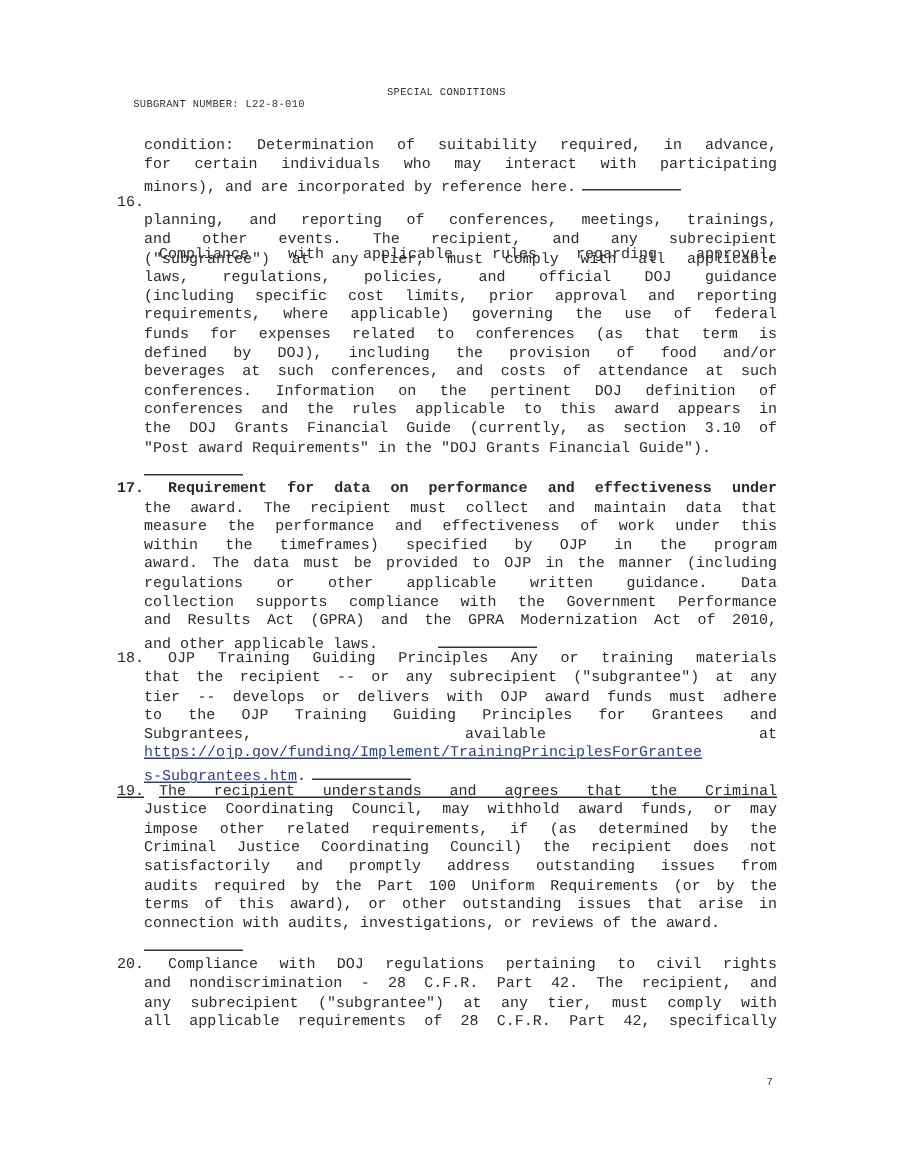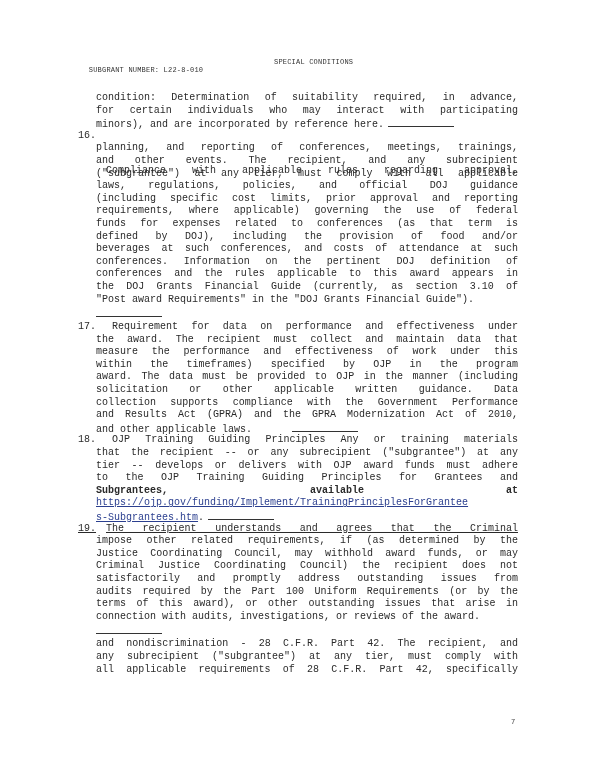--- a/index.html
+++ b/index.html
@@ -1,18 +1,18 @@
 <!DOCTYPE html>
 <html><head>
   <meta charset="utf-8">
   <style>
     html, body { margin: 0; padding: 0; background: #ffffff; }
     body { width: 600px; height: 777px; position: relative; overflow: hidden; font-family: "Liberation Mono", "DejaVu Sans Mono", monospace; color: #2a2a2a; }
     .header { position: absolute; top: 58px; left: 80px; font-size: 7px; letter-spacing: 0.2px; color: #333; white-space: pre; }
-    .header .right { position: absolute; left: 194px; top: 0; }
+    .header .right { position: absolute; left: 178px; top: 0; }
     .body { position: absolute; top: 92px; left: 78px; width: 440px; font-size: 10px; line-height: 12.6px; }
     .line { white-space: nowrap; height: 12.6px; }
     .indent { padding-left: 18px; }
     .just { text-align: justify; text-align-last: justify; }
     .blank { display: inline-block; width: 66px; border-bottom: 1px solid #333; height: 9px; vertical-align: baseline; margin-left: 4px; }
     .rule { width: 66px; border-bottom: 1px solid #333; margin-left: 18px; height: 6px; margin-bottom: 4px; }
     .gap { height: 4px; }
     a.link { color: #2b3f8f; text-decoration: underline; }
     .pagenum { position: absolute; left: 511px; top: 718px; font-size: 7px; color: #444; }
   </style>
@@ -48,63 +48,67 @@
     <div class="line indent just">beverages at such conferences, and costs of attendance at such</div>
     <div class="line indent just">conferences. Information on the pertinent DOJ definition of</div>
     <div class="line indent just">conferences and the rules applicable to this award appears in</div>
     <div class="line indent just">the DOJ Grants Financial Guide (currently, as section 3.10 of</div>
     <div class="line indent">"Post award Requirements" in the "DOJ Grants Financial Guide").</div>
     <div class="gap"></div>
     <div class="rule"></div>
   </div>
 
   <div>
-    <div class="line" style="display:flex;">
+    <div class="line" style="display:flex;font-weight:bold;">
         <span style="width:34px;">17.</span>
         <span class="just" style="flex:1;display:block;">Requirement for data on performance and effectiveness under</span>
       </div>
     <div class="line indent just">the award. The recipient must collect and maintain data that</div>
     <div class="line indent just">measure the performance and effectiveness of work under this</div>
     <div class="line indent just">within the timeframes) specified by OJP in the program</div>
     <div class="line indent just">award. The data must be provided to OJP in the manner (including</div>
-    <div class="line indent just">solicitation or other applicable written guidance. Data</div>
+    <div class="line indent just">regulations or other applicable written guidance. Data</div>
     <div class="line indent just">collection supports compliance with the Government Performance</div>
     <div class="line indent just">and Results Act (GPRA) and the GPRA Modernization Act of 2010,</div>
     <div class="line indent"><span>and other applicable laws.</span><span class="blank" style="margin-left:40px;"></span></div>
   </div>
 
   <div>
     <div class="line" style="display:flex;">
         <span style="width:34px;">18.</span>
         <span class="just" style="flex:1;display:block;">OJP Training Guiding Principles Any or training materials</span>
       </div>
     <div class="line indent just">that the recipient -- or any subrecipient ("subgrantee") at any</div>
     <div class="line indent just">tier -- develops or delivers with OJP award funds must adhere</div>
     <div class="line indent just">to the OJP Training Guiding Principles for Grantees and</div>
-    <div class="line indent just" style="word-spacing:130px;font-weight:bold;">Subgrantees, available at</div>
+    <div class="line indent just" style="word-spacing:130px;">Subgrantees, available at</div>
     <div class="line indent"><a class="link" href="#">https://ojp.gov/funding/Implement/TrainingPrinciplesForGrantee</a></div>
     <div class="line indent"><a class="link" href="#">s-Subgrantees.htm</a><span>.</span><span class="blank"></span></div>
   </div>
 
   <div>
     <div class="line" style="display:flex;text-decoration:underline;">
         <span style="width:28px;">19.</span>
         <span class="just" style="flex:1;display:block;">The recipient understands and agrees that the Criminal</span>
       </div>
+    <div class="line indent just">Justice Coordinating Council, may withhold award funds, or may</div>
     <div class="line indent just">impose other related requirements, if (as determined by the</div>
-    <div class="line indent just">Justice Coordinating Council, may withhold award funds, or may</div>
     <div class="line indent just">Criminal Justice Coordinating Council) the recipient does not</div>
     <div class="line indent just">satisfactorily and promptly address outstanding issues from</div>
     <div class="line indent just">audits required by the Part 100 Uniform Requirements (or by the</div>
     <div class="line indent just">terms of this award), or other outstanding issues that arise in</div>
     <div class="line indent">connection with audits, investigations, or reviews of the award.</div>
     <div class="gap"></div>
     <div class="rule"></div>
   </div>
 
   <div>
+    <div class="line" style="display:flex;">
+        <span style="width:34px;">20.</span>
+        <span class="just" style="flex:1;display:block;">Compliance with DOJ regulations pertaining to civil rights</span>
+      </div>
     <div class="line indent just">and nondiscrimination - 28 C.F.R. Part 42. The recipient, and</div>
     <div class="line indent just">any subrecipient ("subgrantee") at any tier, must comply with</div>
     <div class="line indent just">all applicable requirements of 28 C.F.R. Part 42, specifically</div>
   </div>
 </div>
 
 <div class="pagenum">7</div>
 
 </body></html>

